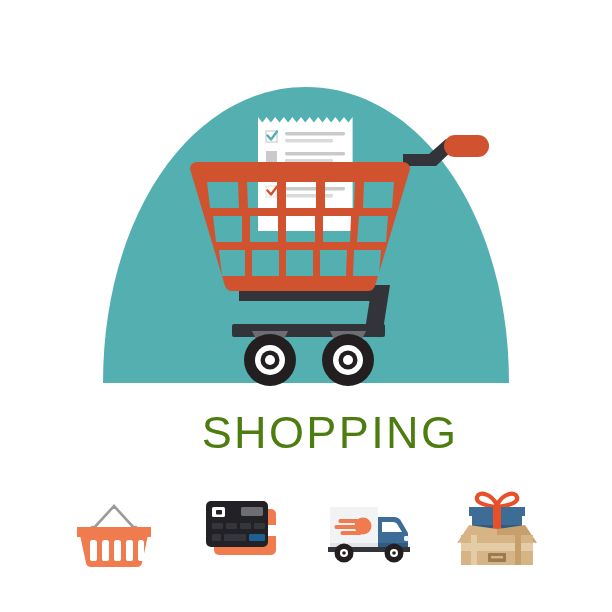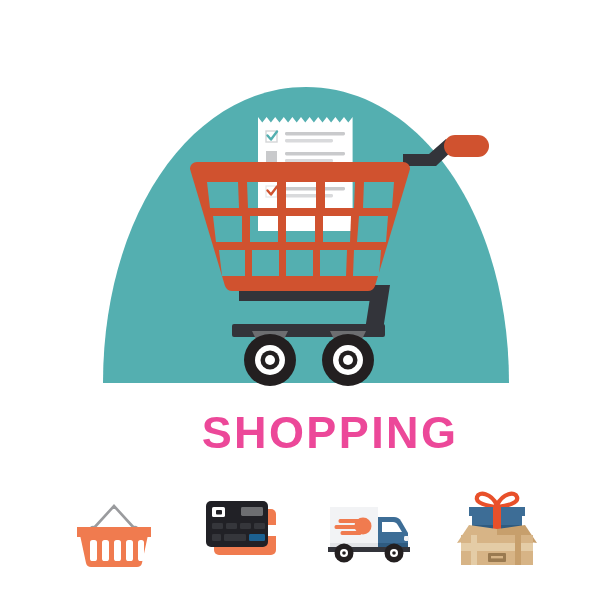--- a/index.html
+++ b/index.html
@@ -32,23 +32,23 @@
     top: 398px;
     width: 612px;
     height: 68px;
     display: flex;
     align-items: center;
     justify-content: center;
   }
   #title-text {
     font-family: "Liberation Sans", sans-serif;
     font-size: 45px;
-    font-weight: bold;
+    font-weight: normal;
     letter-spacing: 2.4px;
-    color: #ec4899;
+    color: #4d7c0f;
     line-height: 1;
     white-space: nowrap;
     margin-left: 48px;
   }
   #icon-row {
     position: absolute;
     left: 0;
     top: 470px;
     width: 612px;
     height: 110px;

